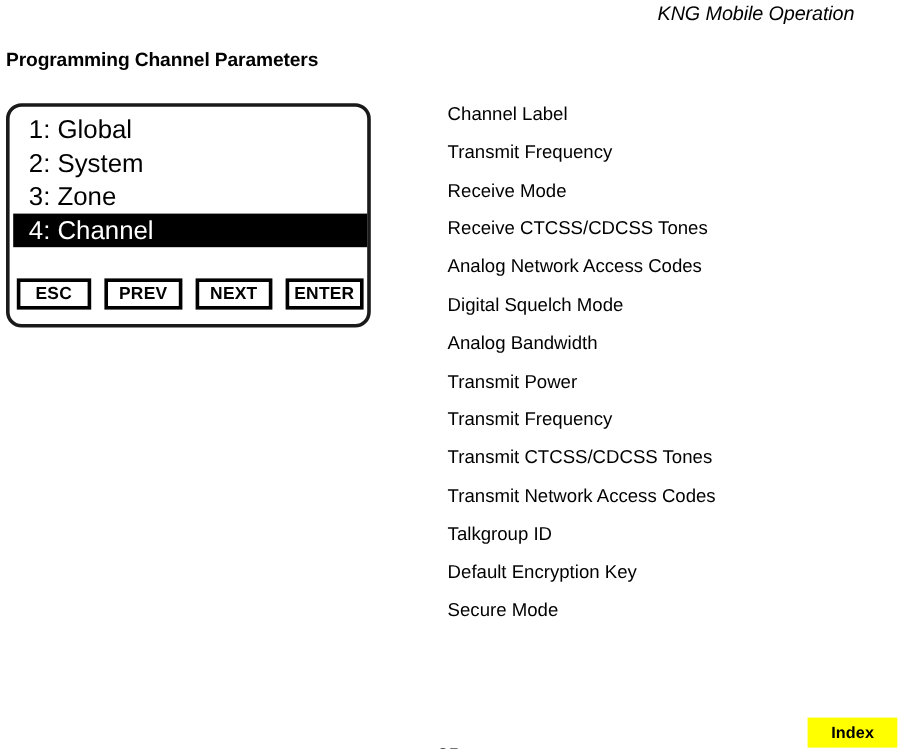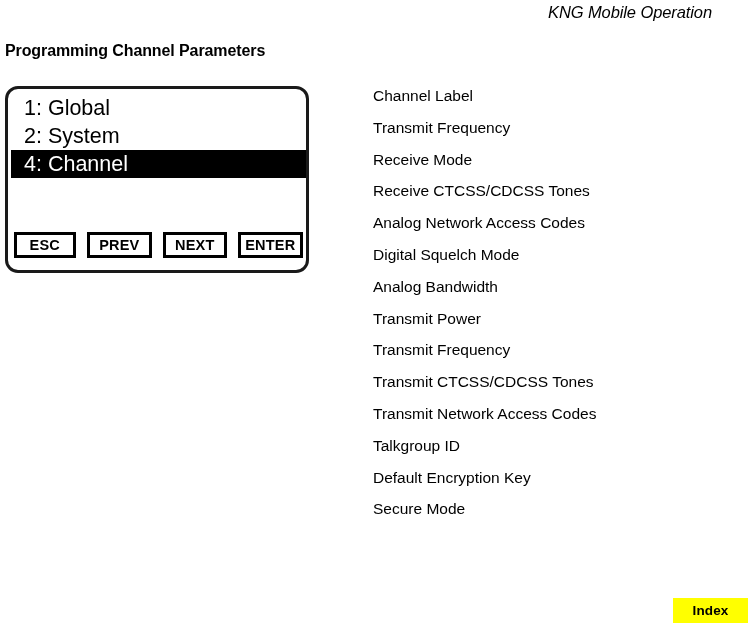--- a/index.html
+++ b/index.html
@@ -168,20 +168,21 @@
 <div class="page-header">KNG Mobile Operation</div>
 
 <div class="section-title">Programming Channel Parameters</div>
 
 <div class="lcd-panel">
   <div class="lcd-screen">
 
     <div class="lcd-menu">
       <div class="lcd-row">1: Global</div>
       <div class="lcd-row">2: System</div>
+      <div class="lcd-row">3: Zone</div>
       <div class="lcd-row selected">4: Channel</div>
     </div>
 
     <div class="lcd-softkeys">
       <div class="softkey k-esc">ESC</div>
       <div class="softkey k-prev">PREV</div>
       <div class="softkey k-next">NEXT</div>
       <div class="softkey k-enter">ENTER</div>
     </div>
 

